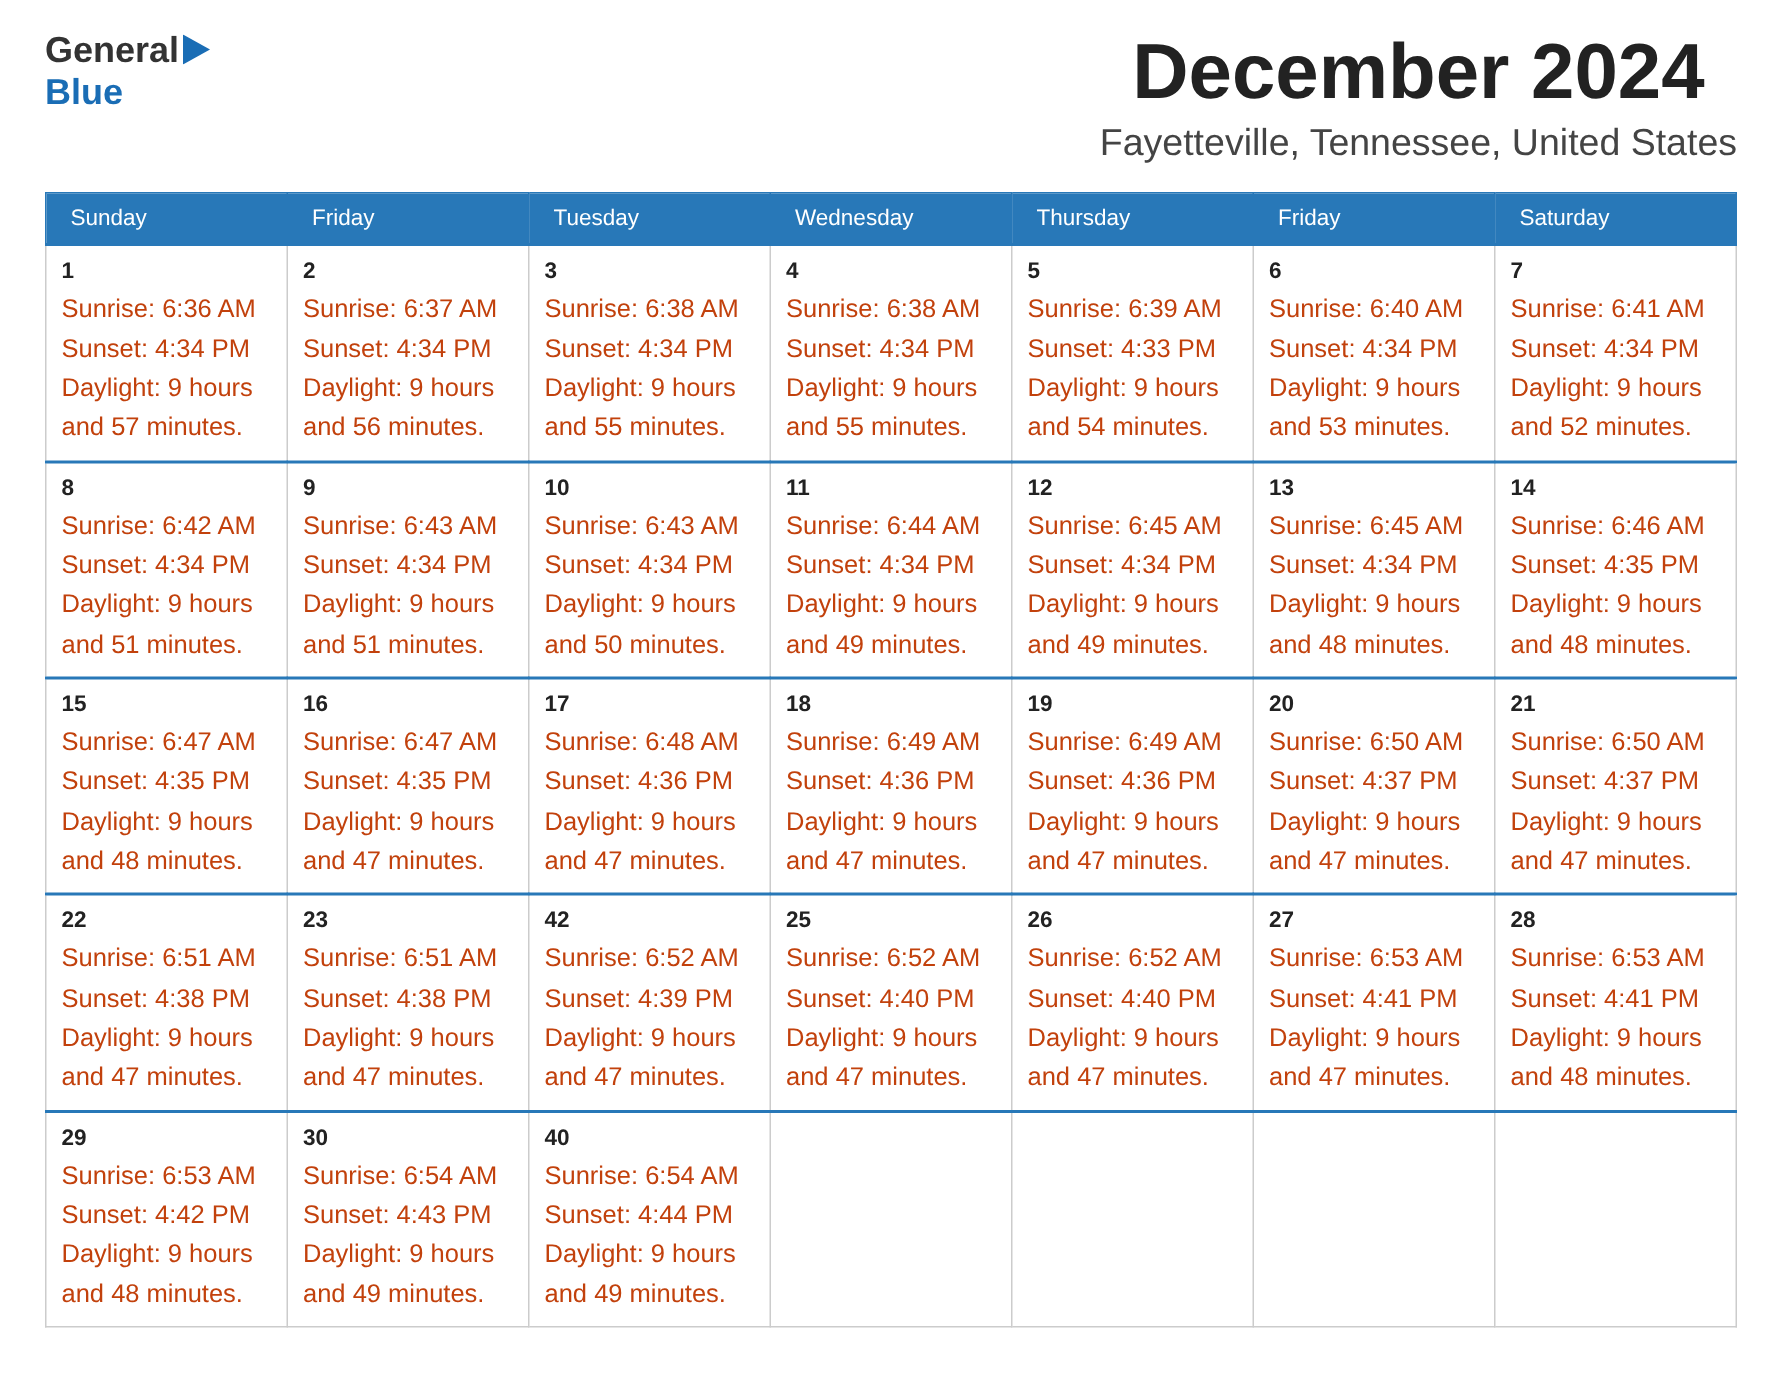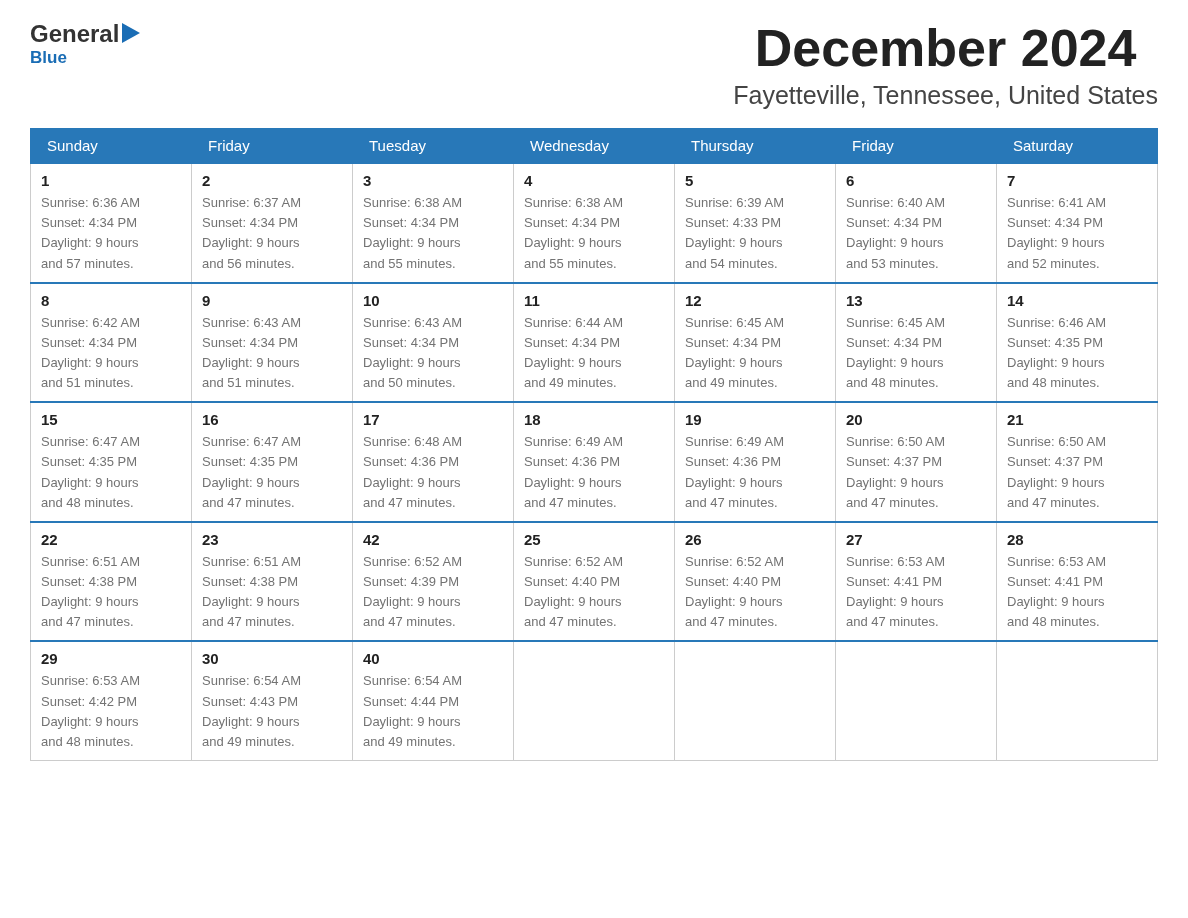--- a/index.html
+++ b/index.html
@@ -55,22 +55,22 @@
     tbody tr {
       border-top: 2px solid #2878b8;
     }
     .day-number {
       font-size: 15px;
       font-weight: bold;
       color: #222;
       margin-bottom: 4px;
     }
     .day-info {
-      font-size: 13px;
-      color: #737373;
+      font-size: 17px;
+      color: #c2410c;
       line-height: 1.55;
     }
     .logo-container {
       display: flex;
       flex-direction: column;
       align-items: flex-start;
     }
     .logo-row {
       display: flex;
       align-items: center;
@@ -84,21 +84,21 @@
   <div class="logo-container">
     <div class="logo-row">
       <span style="font-size:24px;font-weight:bold;color:#333;">General</span>
       <span style="display:inline-block;margin-left:3px;margin-top:2px;">
         <svg width="18" height="20" viewBox="0 0 18 20">
             <polygon points="0,0 18,10 0,20" fill="#1a6db5"></polygon>
           </svg>
       </span>
     </div>
     <div>
-      <span style="font-size:17px;font-weight:bold;color:#1a6db5;">Blue</span>
+      <span style="font-size:24px;font-weight:bold;color:#1a6db5;">Blue</span>
     </div>
   </div>
   <div class="title-block">
     <div class="month-title">December 2024</div>
     <div class="location-title">Fayetteville, Tennessee, United States</div>
   </div>
 </div>
 
 <table>
   <thead>

